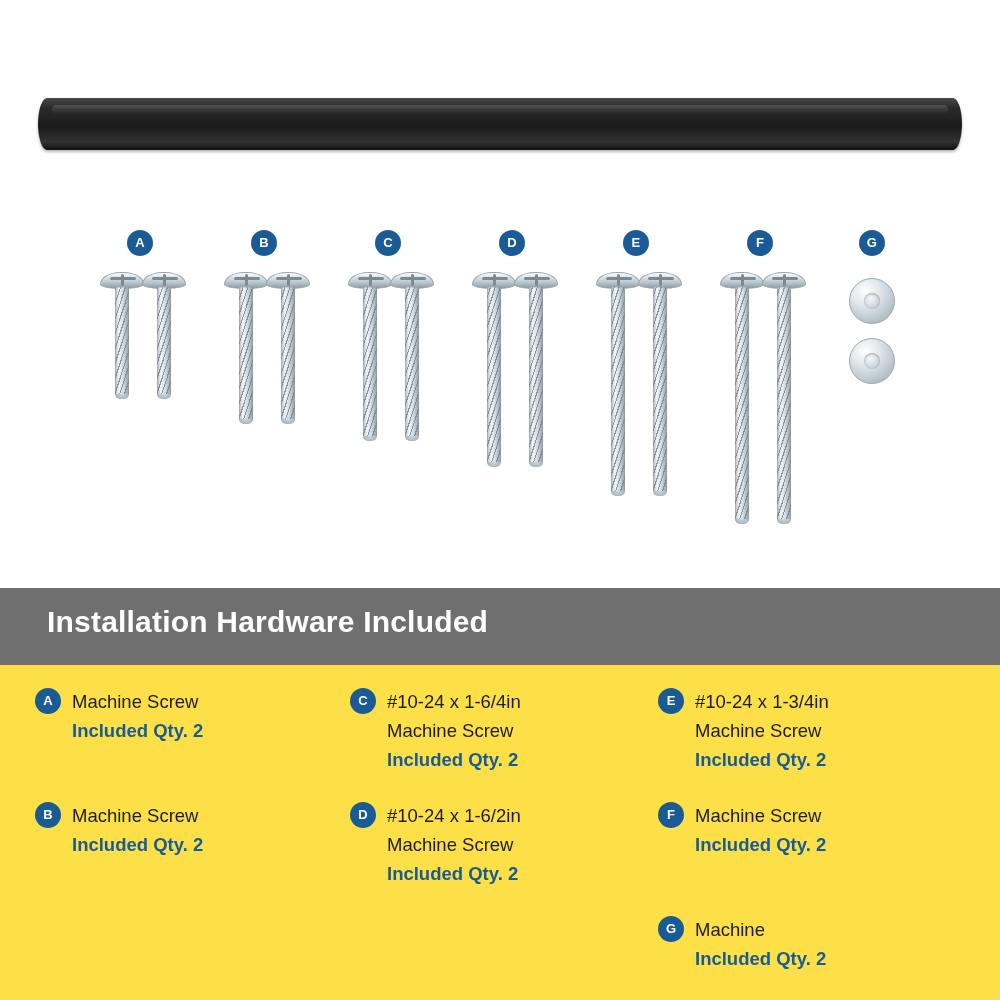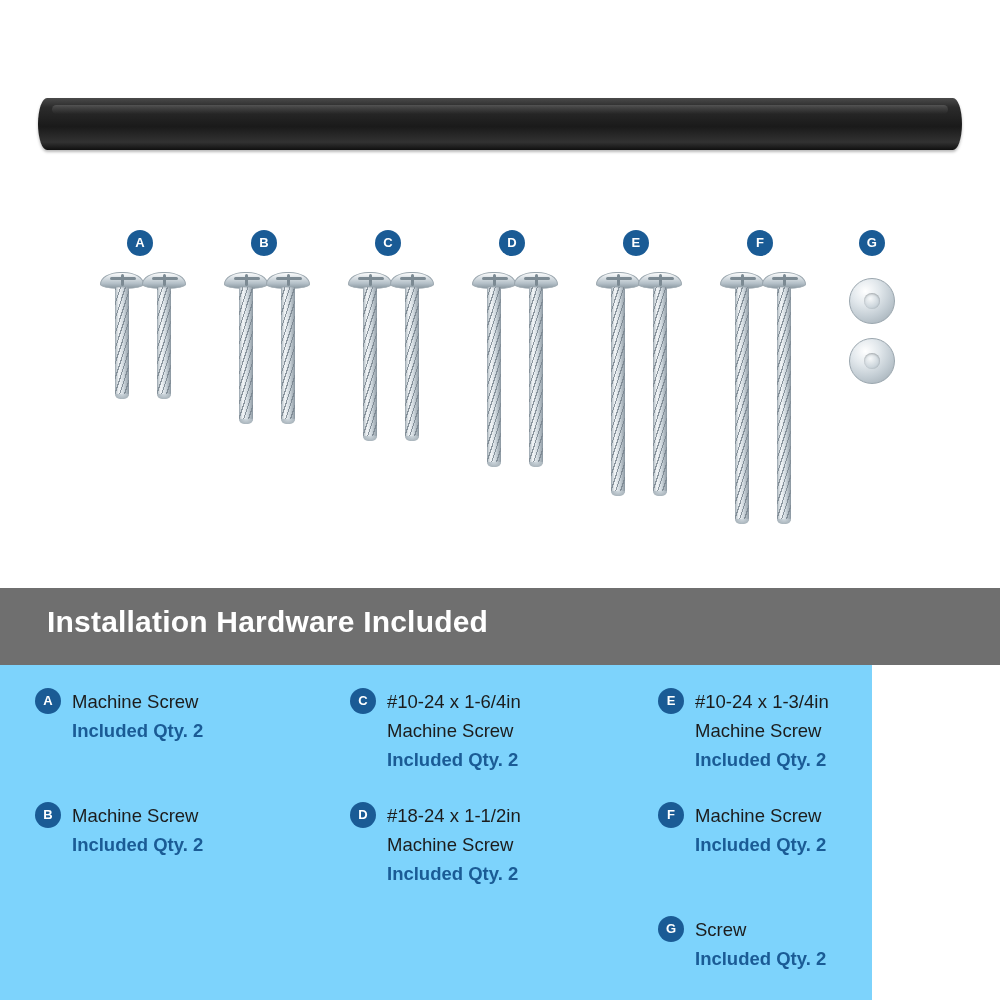--- a/index.html
+++ b/index.html
@@ -129,23 +129,23 @@
     border-radius: 50%;
     background: radial-gradient(circle at 40% 35%, #f6f8f9 0%, #cdd6dc 60%, #9fabb3 100%);
     box-shadow: inset 0 1px 2px rgba(0,0,0,0.25);
   }
 
   
   #info-panel {
     position: absolute;
     left: 0;
     top: 588px;
-    width: 872px;
+    width: 1000px;
     height: 412px;
-    background: #7dd3fc;
+    background: #fde047;
   }
   #info-header {
     position: absolute;
     left: 0; top: 0;
     width: 1000px;
     height: 77px;
     background: #6f6f6f;
   }
   #info-header .title {
     position: absolute;
@@ -316,21 +316,21 @@
       <div class="lines">
         <div class="l1">#10-24 x 1-6/4in</div>
         <div class="l2">Machine Screw</div>
         <div class="qty">Included Qty. 2</div>
       </div>
     </div>
 
     <div class="hw-item" style="left:350px; top:136px;">
       <div class="badge2">D</div>
       <div class="lines">
-        <div class="l1">#18-24 x 1-1/2in</div>
+        <div class="l1">#10-24 x 1-6/2in</div>
         <div class="l2">Machine Screw</div>
         <div class="qty">Included Qty. 2</div>
       </div>
     </div>
 
     <div class="hw-item" style="left:658px; top:22px;">
       <div class="badge2">E</div>
       <div class="lines">
         <div class="l1">#10-24 x 1-3/4in</div>
         <div class="l2">Machine Screw</div>
@@ -342,19 +342,19 @@
       <div class="badge2">F</div>
       <div class="lines">
         <div class="l2">Machine Screw</div>
         <div class="qty">Included Qty. 2</div>
       </div>
     </div>
 
     <div class="hw-item" style="left:658px; top:250px;">
       <div class="badge2">G</div>
       <div class="lines">
-        <div class="l1">Screw</div>
+        <div class="l1">Machine</div>
         <div class="qty">Included Qty. 2</div>
       </div>
     </div>
 
   </div>
 </div>
 
 </body></html>

